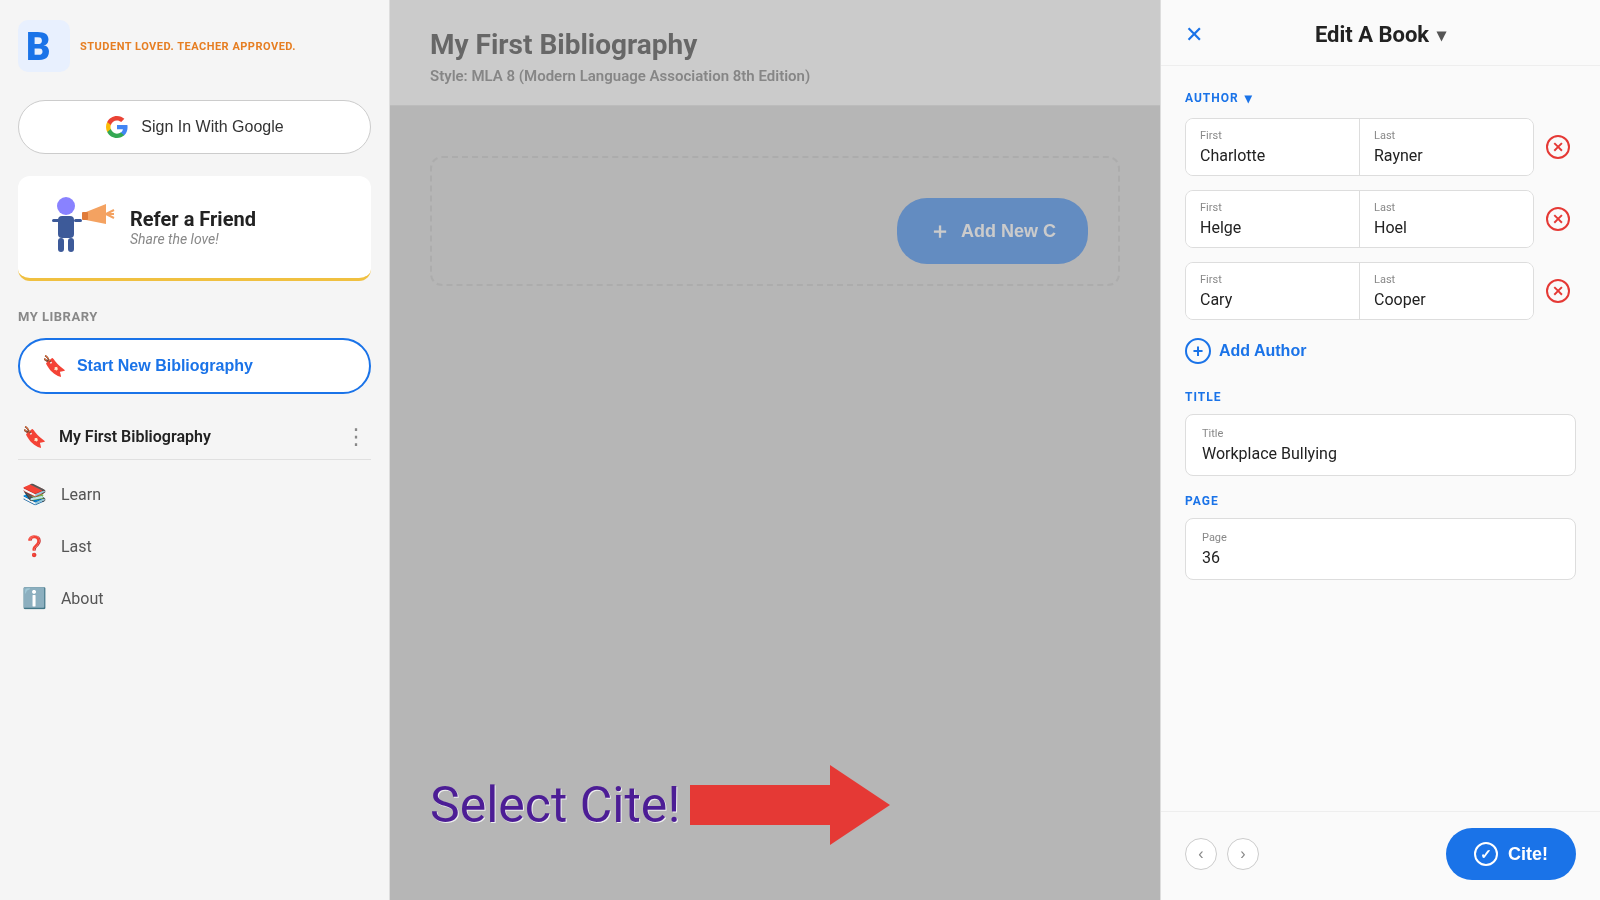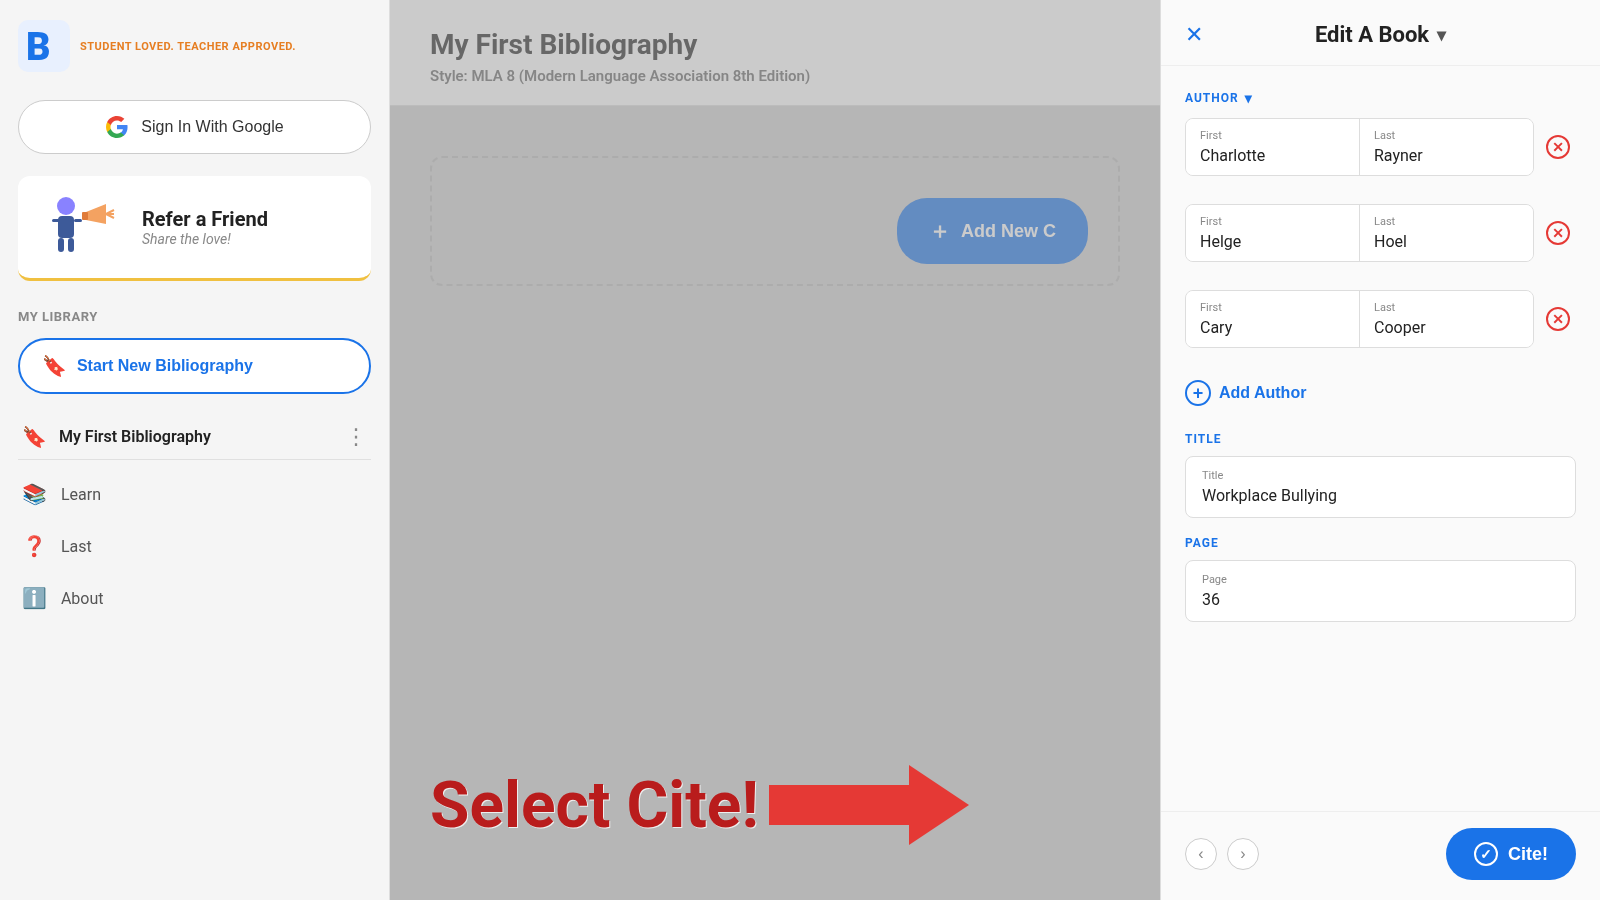--- a/index.html
+++ b/index.html
@@ -57,21 +57,21 @@
     .google-icon {
       width: 24px;
       height: 24px;
     }
     .refer-banner {
       background: white;
       border-radius: 12px;
       padding: 16px 18px;
       display: flex;
       align-items: center;
-      gap: 26px;
+      gap: 14px;
       margin-bottom: 28px;
       border-bottom: 3px solid #f0c040;
     }
     .refer-illustration {
       width: 80px;
       height: 70px;
       flex-shrink: 0;
     }
     .refer-text-title {
       font-size: 20px;
@@ -275,21 +275,21 @@
       align-items: center;
       gap: 6px;
     }
     .section-label-arrow {
       font-size: 14px;
     }
     .author-row {
       display: flex;
       align-items: stretch;
       gap: 0;
-      margin-bottom: 28px;
+      margin-bottom: 14px;
       position: relative;
     }
     .author-fields {
       display: flex;
       flex: 1;
       border: 1px solid #ddd;
       border-radius: 8px;
       overflow: hidden;
     }
     .author-field {
@@ -505,21 +505,21 @@
     <div class="dashed-box">
       <button class="add-new-btn">
         <span style="font-size:22px;">＋</span>
         <span>Add New C</span>
       </button>
     </div>
   </div>
   <div class="overlay"></div>
 
   <div style="position:absolute;bottom:50px;left:40px;z-index:30;display:flex;align-items:center;gap:0;pointer-events:none;">
-    <span class="annotation-text" style="font-size:64px;font-weight:700;color:#b91c1c;text-shadow:1px 1px 0 #eee;">Select Cite!</span>
+    <span class="annotation-text" style="font-size:50px;font-weight:400;color:#4c1d95;text-shadow:1px 1px 0 #eee;">Select Cite!</span>
 
     <svg width="200" height="90" viewBox="0 0 200 90" style="margin-left:10px;">
       <polygon points="0,25 140,25 140,5 200,45 140,85 140,65 0,65" fill="#e53935"></polygon>
     </svg>
   </div>
 </div>
 
 <div class="right-panel">
   <div class="panel-header">
     <button class="panel-close-btn">

